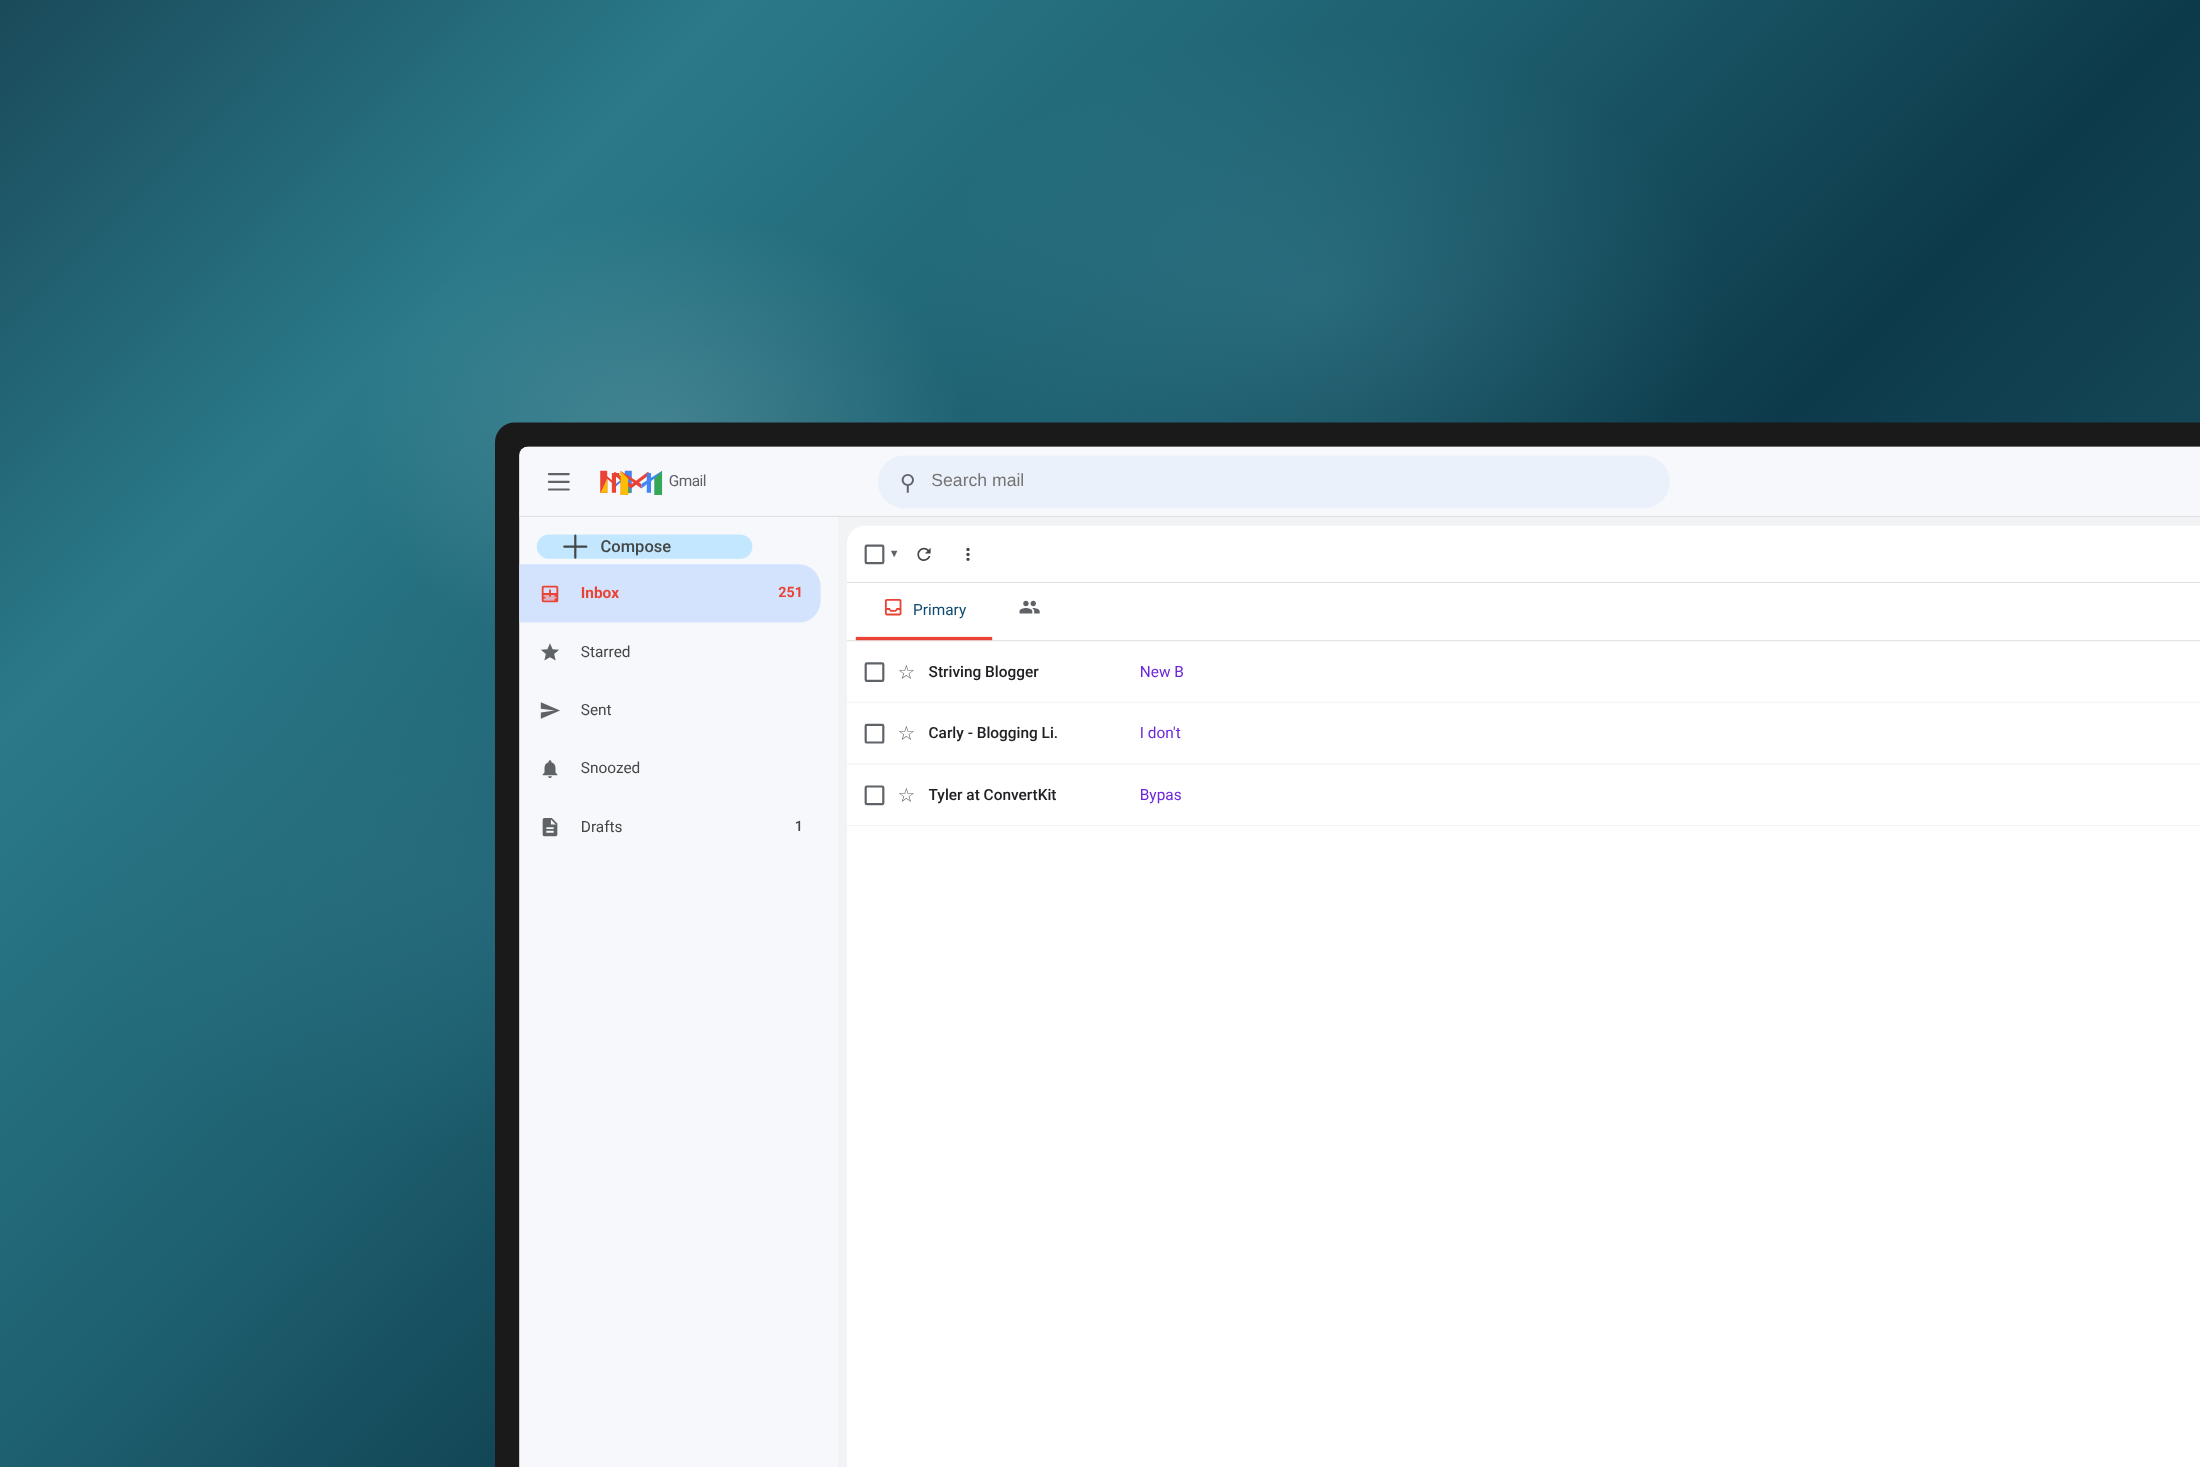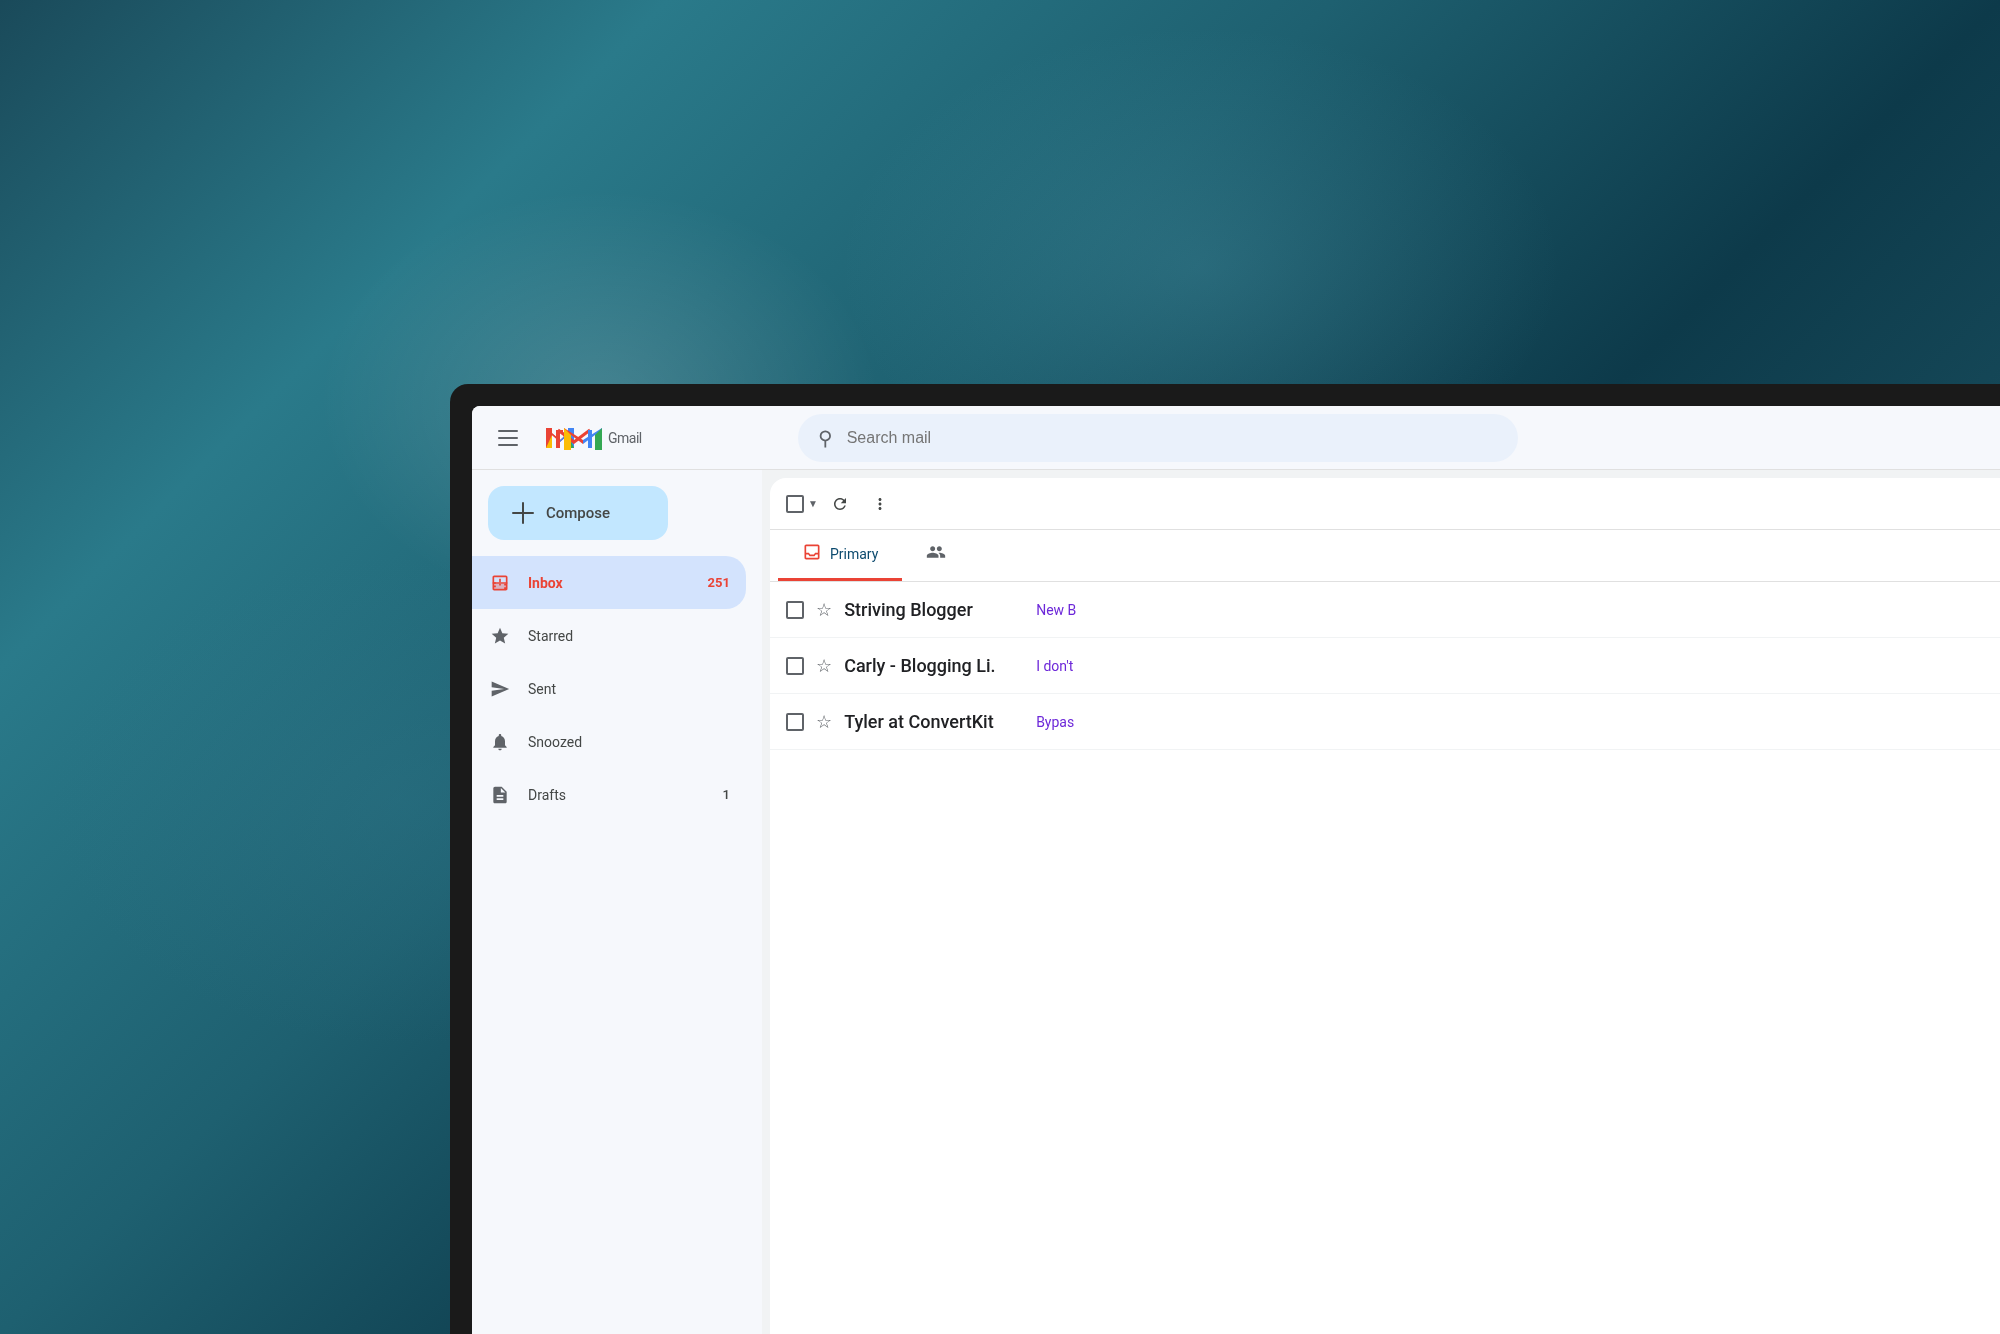--- a/index.html
+++ b/index.html
@@ -158,26 +158,26 @@
       width: 290px;
       background: #f6f8fc;
       padding: 8px 0;
       flex-shrink: 0;
     }
 
     .compose-btn {
       display: flex;
       align-items: center;
       gap: 12px;
-      margin: 8px 16px 16px 16px;
-      padding: 16px 24px;
+      margin: 8px 16px 5px 16px;
+      padding: 0 24px;
       background: #c2e7ff;
       border-radius: 16px;
       cursor: pointer;
-      width: 180px;
+      width: 196px;
     }
 
     .compose-text {
       font-size: 15px;
       font-weight: 500;
       color: #444746;
     }
 
     .nav-item {
       display: flex;
@@ -336,21 +336,21 @@
     }
 
     .email-star {
       font-size: 18px;
       color: #5f6368;
       flex-shrink: 0;
     }
 
     .email-sender {
       width: 180px;
-      font-size: 18px;
+      font-size: 14px;
       font-weight: 500;
       color: #202124;
       white-space: nowrap;
       overflow: hidden;
       text-overflow: ellipsis;
     }
 
     .email-snippet {
       flex: 1;
       font-size: 14px;

